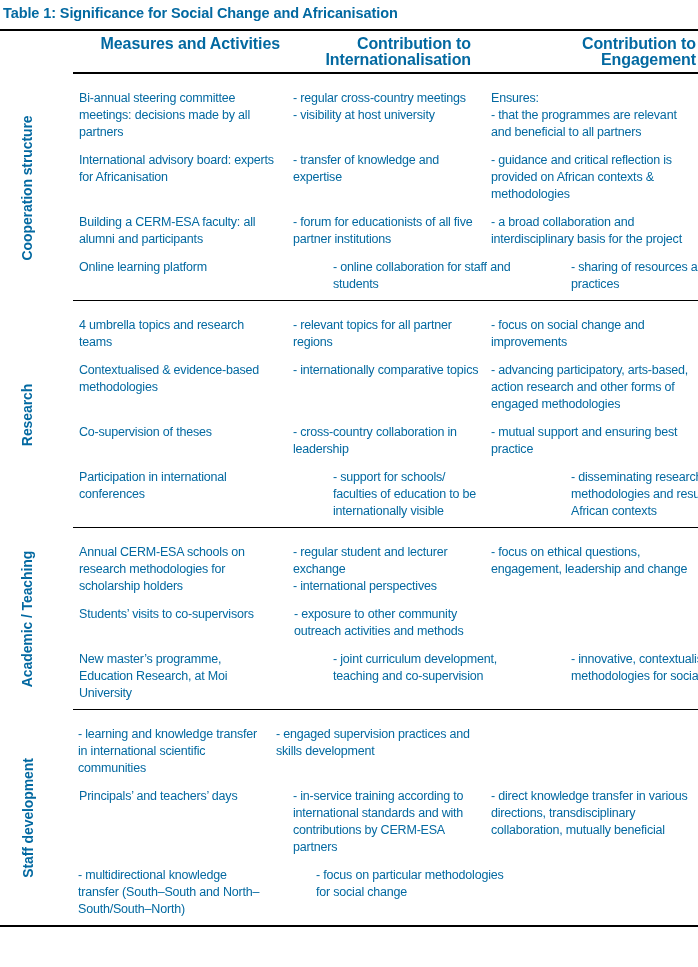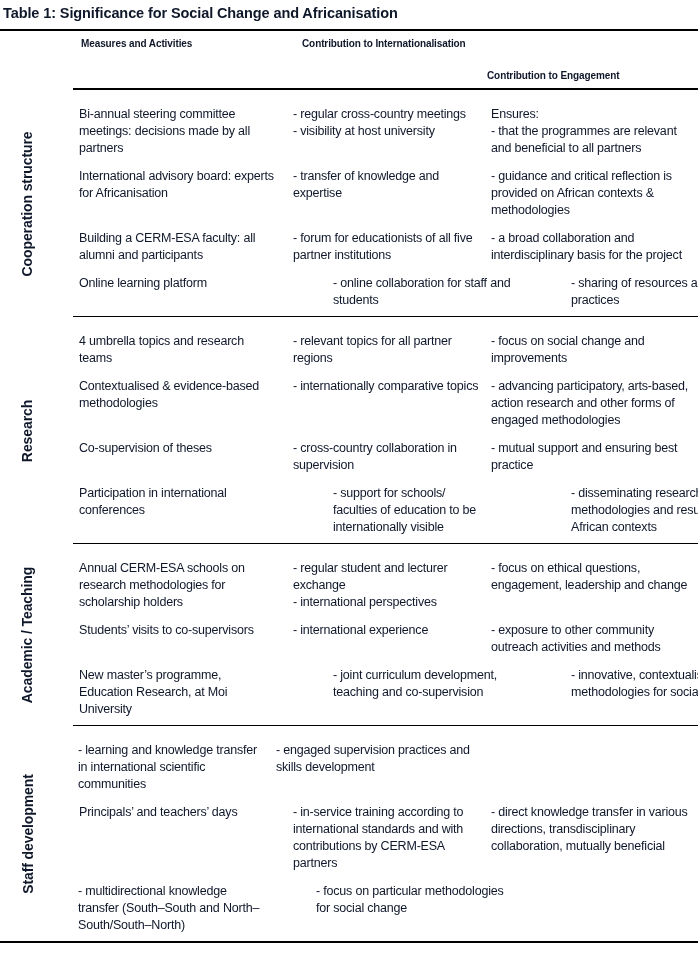--- a/index.html
+++ b/index.html
@@ -1,41 +1,41 @@
 <!DOCTYPE html>
 <html><head>
 <meta charset="utf-8">
 <style>
   * { margin:0; padding:0; box-sizing:border-box; }
   html,body { background:#ffffff; }
   .page {
     width:698px; height:967px; background:#fff; overflow:hidden;
     font-family:"Liberation Sans","DejaVu Sans",sans-serif;
-    color:#0f172a;
+    color:#0369a1;
   }
   .title-block {
     padding:5px 4px 8px 3px;
     border-bottom:2px solid #000;
   }
   .title {
     font-size:14.5px; font-weight:bold; letter-spacing:-0.1px;
   }
   .header-row {
     margin-left:73px;
     display:flex; align-items:flex-start;
     border-bottom:2px solid #000;
     padding:5px 0 4px 0;
   }
   .hcell {
-    font-weight:bold; font-size:10px; line-height:16px;
-    text-align:left; letter-spacing:-0.1px;
+    font-weight:bold; font-size:16px; line-height:16px;
+    text-align:right; letter-spacing:-0.1px;
   }
   .hcell.m { width:215px; padding:0 8px; }
   .hcell.i { width:197px; padding:0 14px; }
-  .hcell.e { width:213px; padding:0 2px;margin-top:32px; }
+  .hcell.e { width:213px; padding:0 2px; }
   .section { display:flex; align-items:stretch; }
   .label-col {
     flex:0 0 73px; width:73px;
     display:flex; align-items:center; justify-content:center;
     position:relative; left:-9px;
   }
   .label-text {
     transform:rotate(-90deg);
     white-space:nowrap;
     font-weight:bold; font-size:14px; letter-spacing:-0.1px;
@@ -118,21 +118,21 @@
   </div>
 
   <div class="row">
     <div class="cell m">Contextualised &amp; evidence-based methodologies</div>
     <div class="cell i">- internationally comparative topics</div>
     <div class="cell e">- advancing participatory, arts-based, action research and other forms of engaged methodologies</div>
   </div>
 
   <div class="row">
     <div class="cell m">Co-supervision of theses</div>
-    <div class="cell i">- cross-country collaboration in supervision</div>
+    <div class="cell i">- cross-country collaboration in leadership</div>
     <div class="cell e">- mutual support and ensuring best practice</div>
   </div>
 
   <div class="row">
     <div class="cell m">Participation in international conferences</div>
     <div class="cell i">- support for schools/
 faculties of education to be internationally visible</div>
     <div class="cell e">- disseminating research methodologies and results from African contexts</div>
   </div>
 </div>
@@ -145,21 +145,20 @@
     <div class="section-content">
   <div class="row">
     <div class="cell m">Annual CERM-ESA schools on research methodologies for scholarship holders</div>
     <div class="cell i">- regular student and lecturer exchange
 - international perspectives</div>
     <div class="cell e">- focus on ethical questions, engagement, leadership and change</div>
   </div>
 
   <div class="row">
     <div class="cell m">Students’ visits to co-supervisors</div>
-    <div class="cell i">- international experience</div>
     <div class="cell e">- exposure to other community outreach activities and methods</div>
   </div>
 
   <div class="row">
     <div class="cell m">New master’s programme, Education Research, at Moi University</div>
     <div class="cell i">- joint curriculum development, teaching and co-supervision</div>
     <div class="cell e">- innovative, contextualised research methodologies for social change</div>
   </div>
 </div>
   </section>

